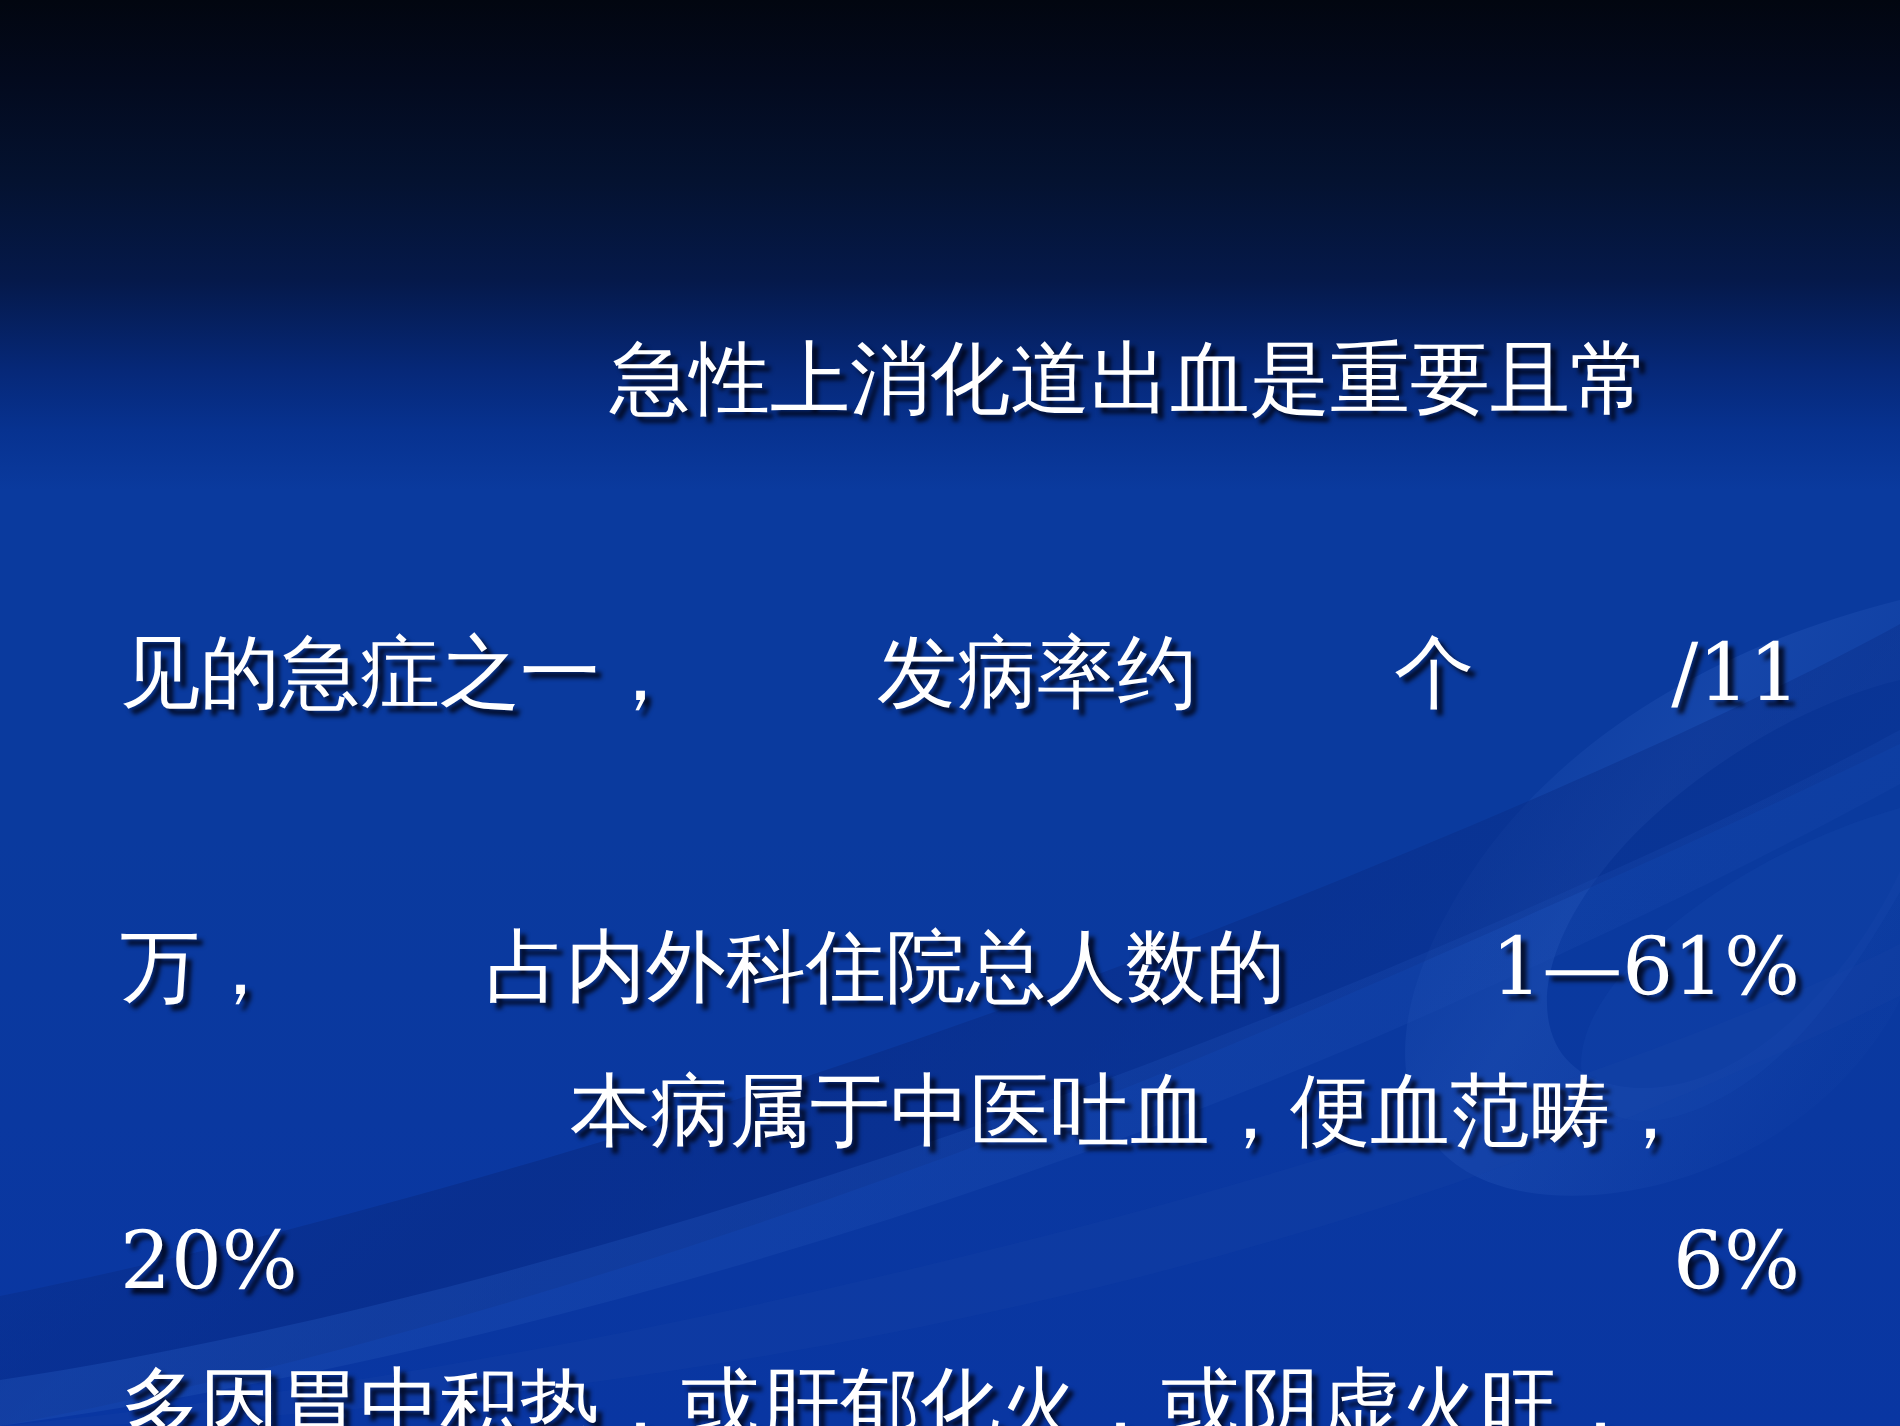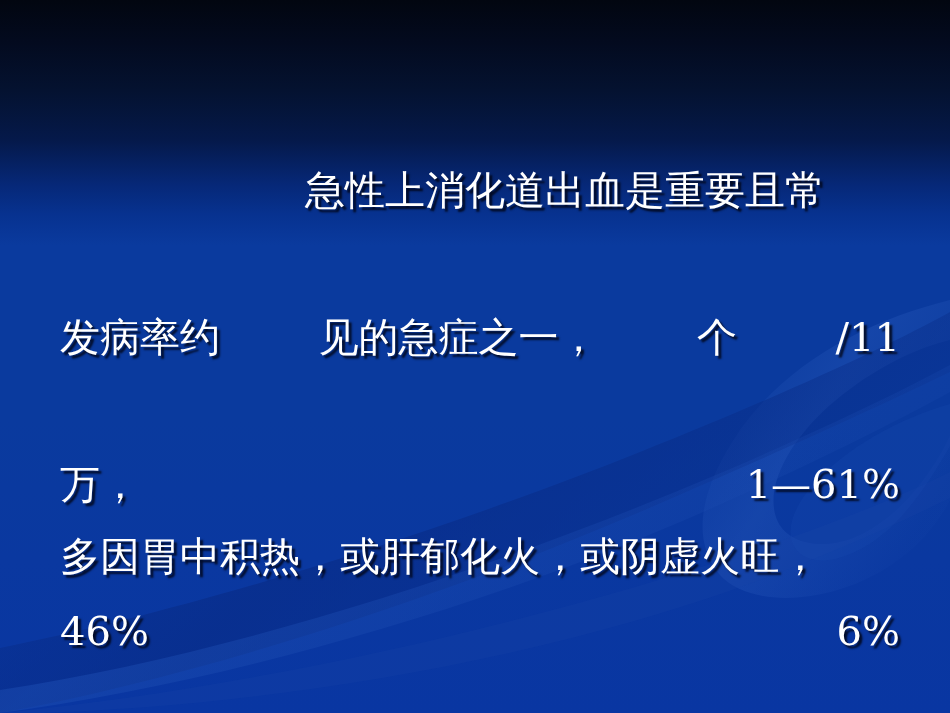--- a/index.html
+++ b/index.html
@@ -120,37 +120,39 @@
       <path d="M950,404 C900,418 845,448 812,486 C786,516 784,544 804,556
                C826,569 866,552 894,524 C918,500 936,470 950,446 Z" fill="#1c4cb2" opacity="0.22"></path>
     </svg>
   </div>
 
   <div class="text-area">
 
     <div class="para p1">
       <span class="line indent-1">急性上消化道出血是重要且常</span>
       <span class="line just">
+        <span>见的急症之一，</span>
         <span>发病率约</span>
-        <span>见的急症之一，</span>
         <span>个</span>
         <span>/11</span>
       </span>
       <span class="line just">
         <span>万，</span>
+        <span>占内外科住院总人数的</span>
         <span>1—61%</span>
       </span>
       <span class="line just">
-        <span>46%</span>
+        <span>20%</span>
         <span>6%</span>
       </span>
       
       
       
     </div>
 
     <div class="para p2">
+      <span class="line indent-2">本病属于中医吐血，便血范畴，</span>
       <span class="line">多因胃中积热，或肝郁化火，或阴虚火旺，</span>
       
     </div>
 
   </div>
 </div>
 
 </body></html>

